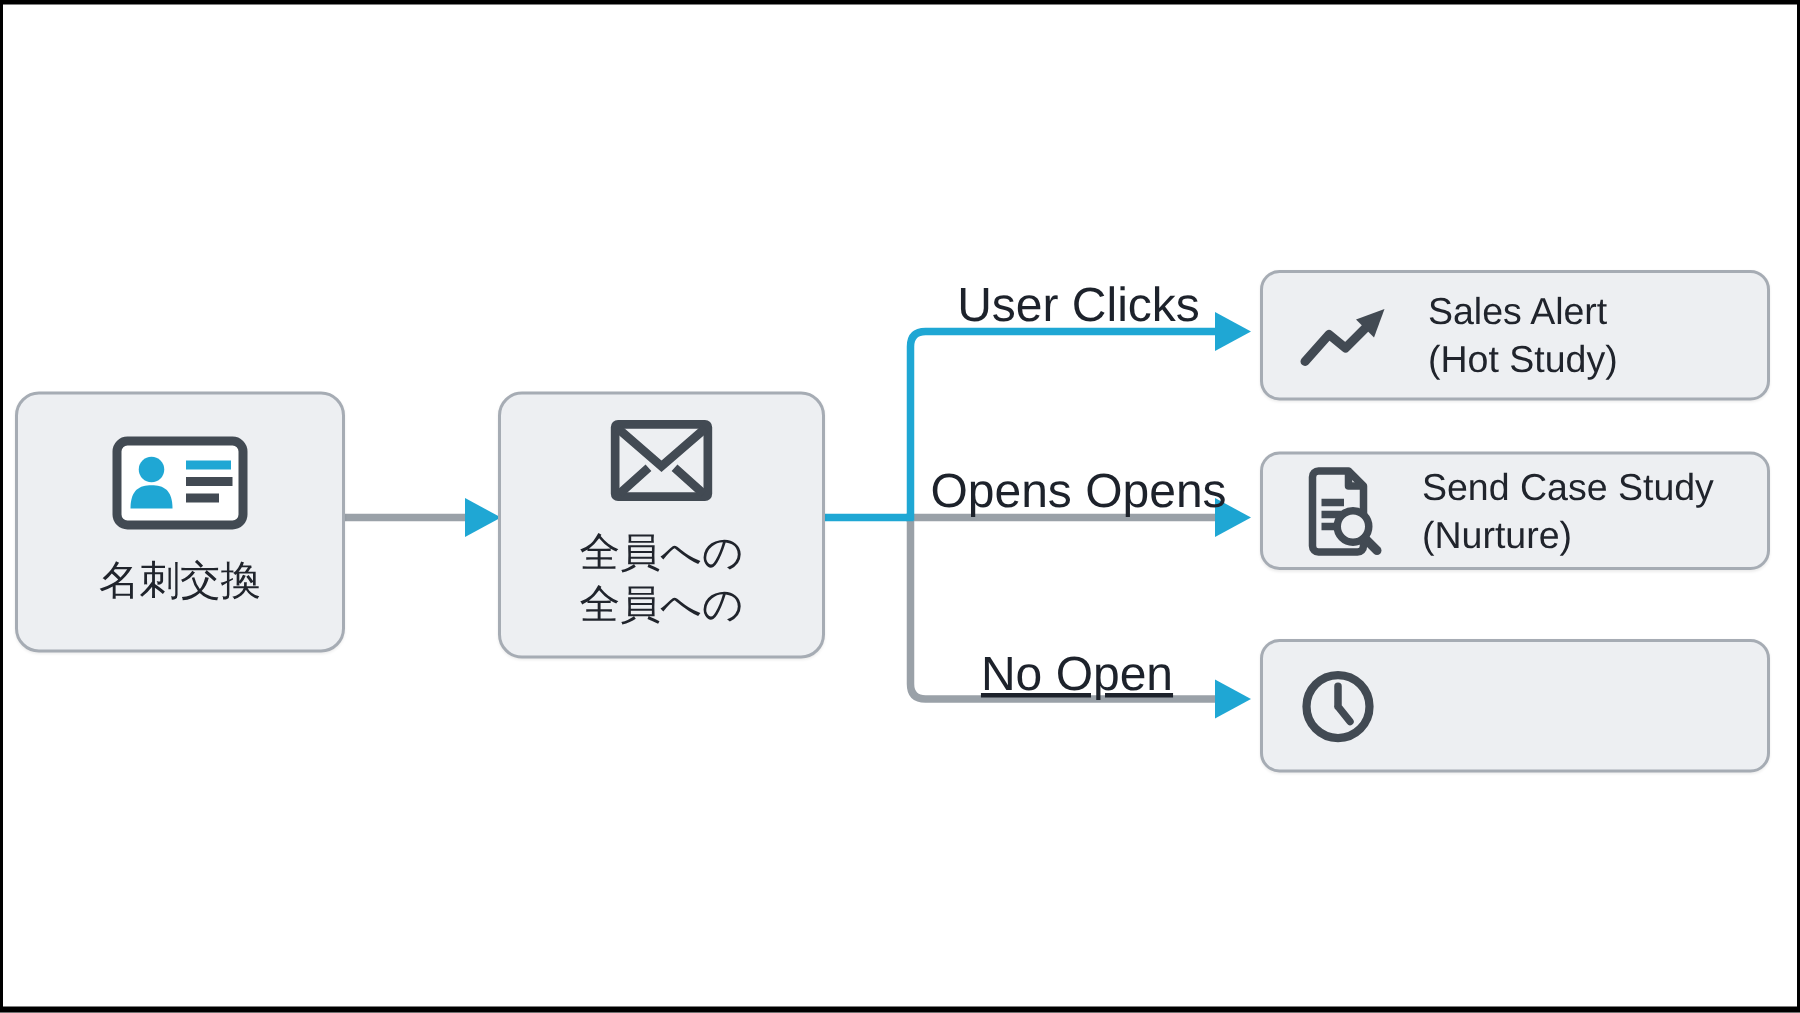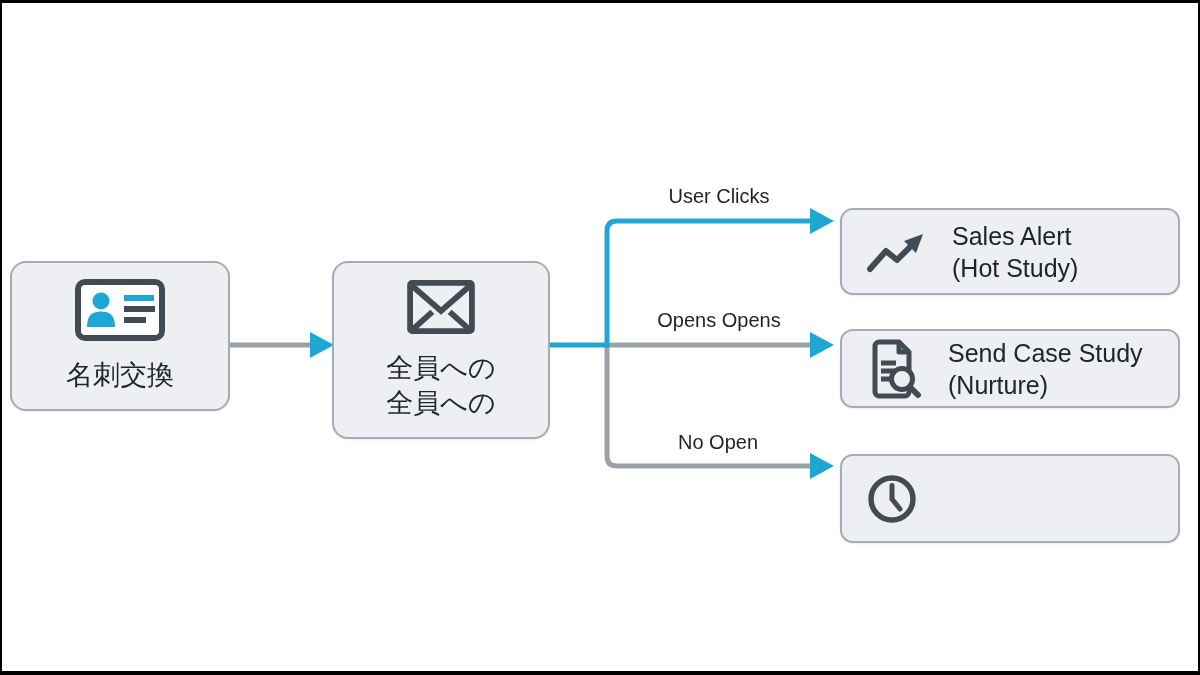--- a/index.html
+++ b/index.html
@@ -18,35 +18,35 @@
     position:absolute;
     background:#edeff2;
     border:2px solid #a6acb4;
     border-radius:16px;
     box-shadow:0 1px 2px rgba(0,0,0,0.08);
     box-sizing:border-box;
     display:flex;
     color:#20242c;
   }
   .node.step{flex-direction:column;align-items:center;justify-content:center;gap:16px;}
-  .node.result{flex-direction:row;align-items:center;gap:26px;padding-left:24px;border-radius:13px;margin-top:28px;}
+  .node.result{flex-direction:row;align-items:center;gap:26px;padding-left:24px;border-radius:13px;}
   .step-label{font-size:27px;line-height:1.3;text-align:center;color:#20242c;}
   .result-text{font-size:25px;line-height:1.28;color:#20242c;}
   .branch-label{
     position:absolute;transform:translateX(-50%);
-    font-size:20px;color:#1d222b;white-space:nowrap;
+    font-size:32px;color:#1d222b;white-space:nowrap;
   }
-  .node-start{left:8px;top:258px;width:220px;height:150px;}
+  .node-start{left:8px;top:258px;width:220px;height:174px;}
   .node-email{left:330px;top:258px;width:218px;height:178px;}
   .node-sales{left:838px;top:177px;width:340px;height:87px;}
   .node-case{left:838px;top:298px;width:340px;height:79px;}
   .node-wait{left:838px;top:423px;width:340px;height:89px;}
   .lbl-clicks{left:717px;top:182px;}
   .lbl-opens{left:717px;top:306px;}
-  .lbl-noopen{left:716px;top:428px;}
+  .lbl-noopen{left:716px;top:428px;text-decoration:underline;}
   .icon{flex:0 0 auto;}
 </style>
 </head>
 <body>
 
 <div class="stage">
 
   <svg class="connectors" viewBox="0 0 1200 675">
 
     <path d="M228,345 H312" fill="none" stroke-width="5" stroke="#9aa1a8"></path>

